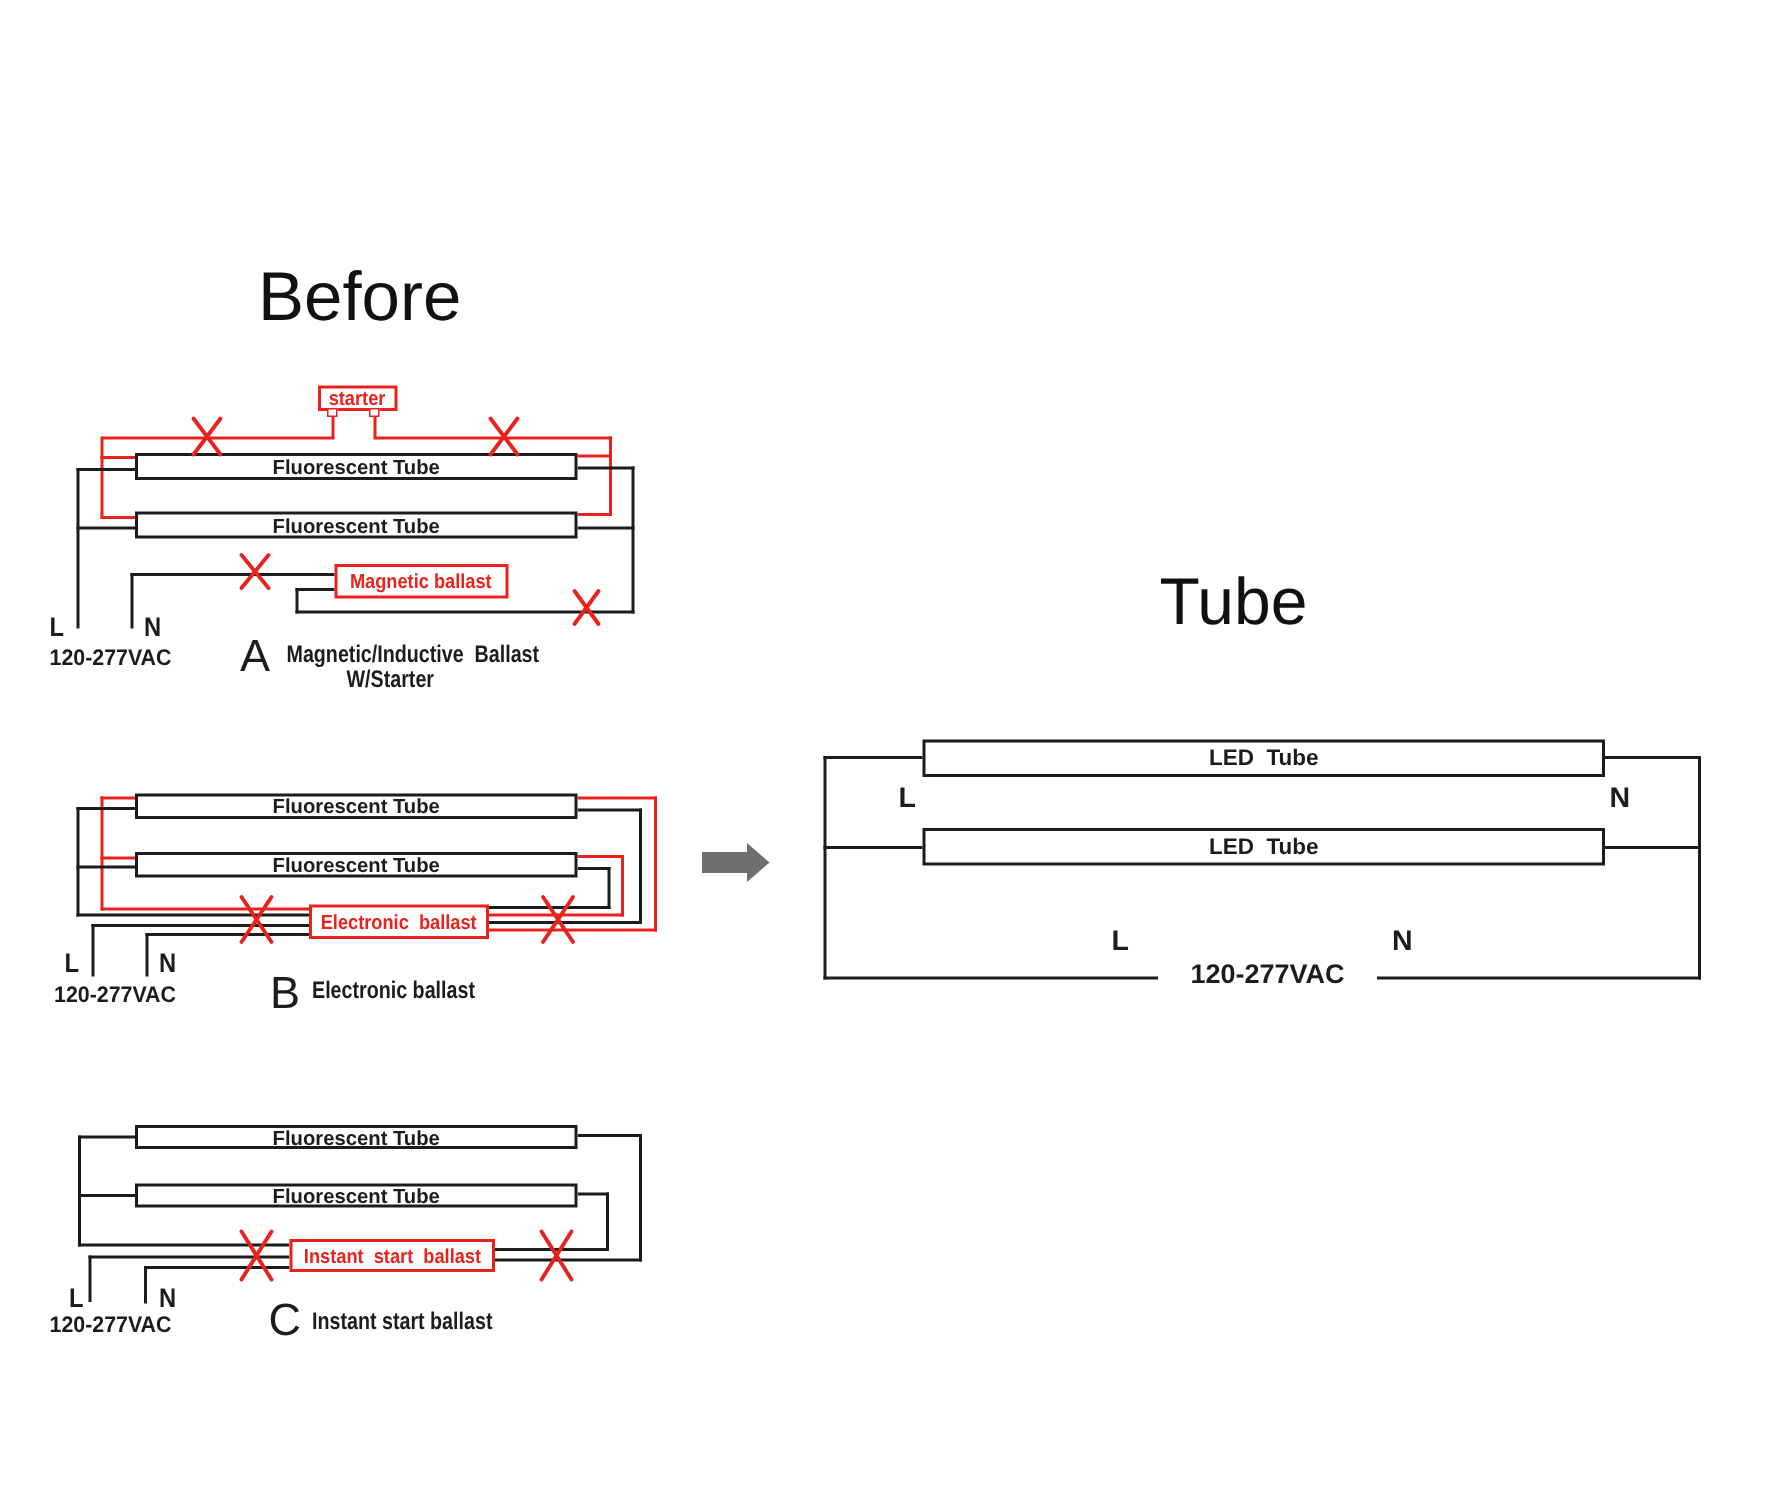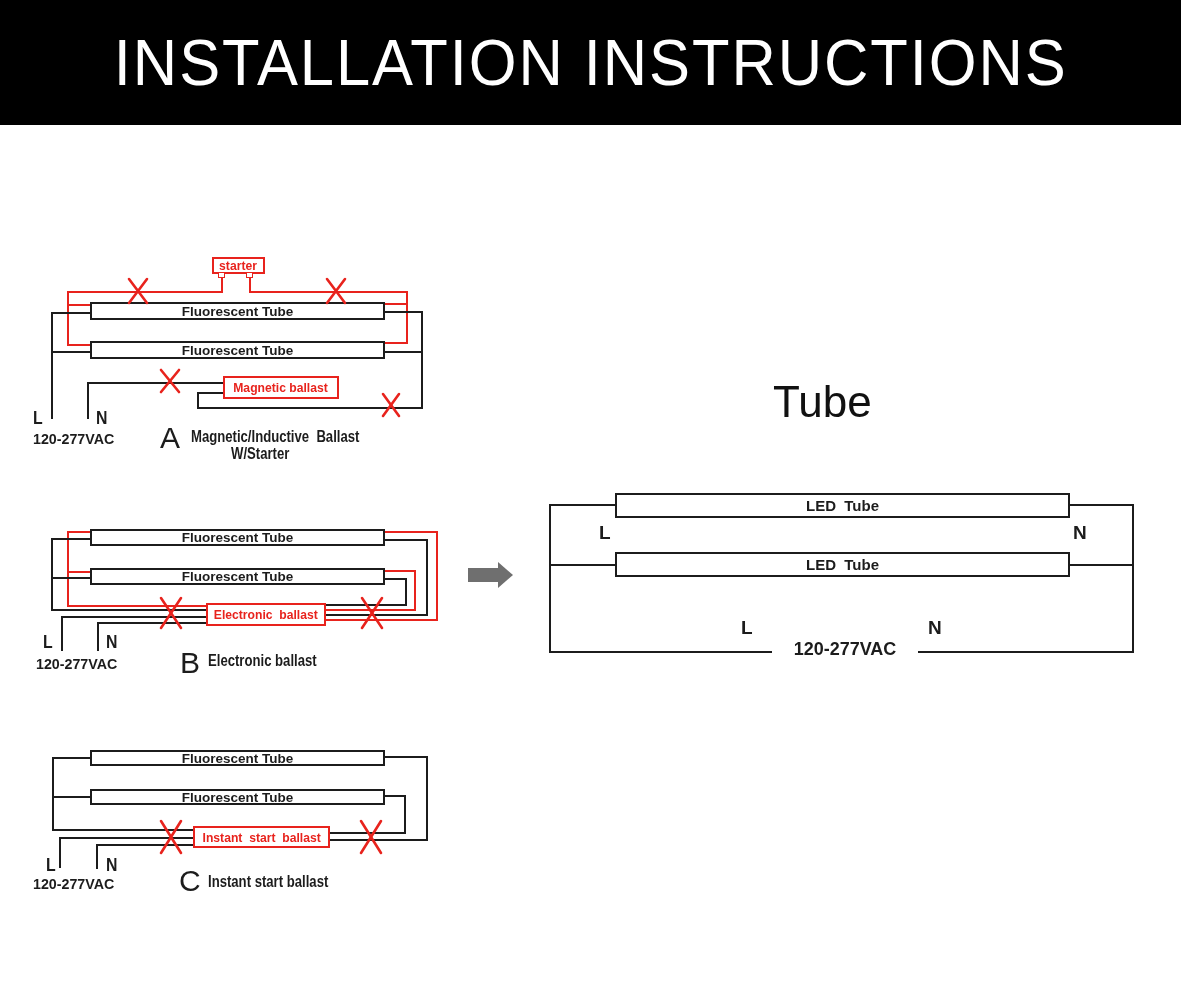--- a/index.html
+++ b/index.html
@@ -48,24 +48,22 @@
   .arrow .body{position:absolute;left:2px;top:5px;width:30px;height:14px;background:var(--arrow-gray);}
   .arrow .head{position:absolute;left:32px;top:-1px;width:0;height:0;
     border-top:13px solid transparent;border-bottom:13px solid transparent;
     border-left:15px solid var(--arrow-gray);}
 </style>
 </head>
 <body>
 
 <div class="stage">
 
-  <div class="hdr">
-    <h1>INSTALLATION INSTRUCTIONS</h1>
-  </div>
-
+
+  <div class="sect" style="left:172px;top:170px;font-size:46px;">Before</div>
   <div class="sect" style="left:773px;top:377px;font-size:44px;">Tube</div>
 
   <div class="arrow">
     <div class="body"></div>
     <div class="head"></div>
   </div>
 
   <div>
 
     <div class="v r" style="left:221px;top:277px;height:15px;"></div>

